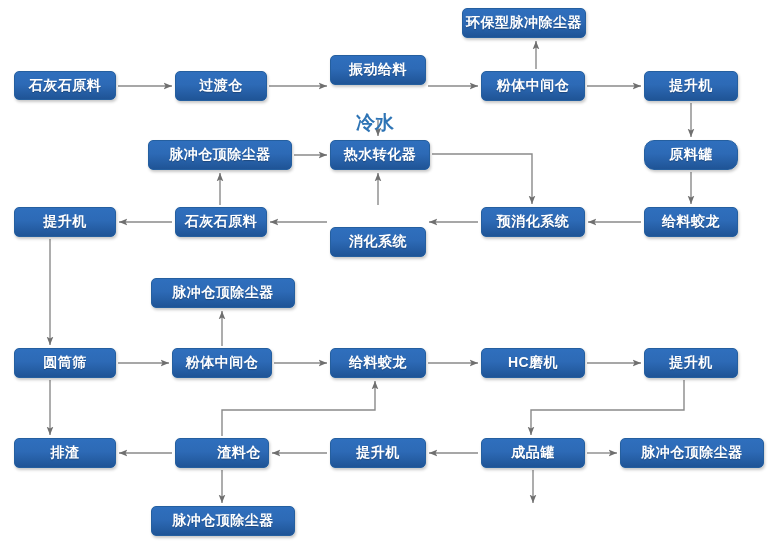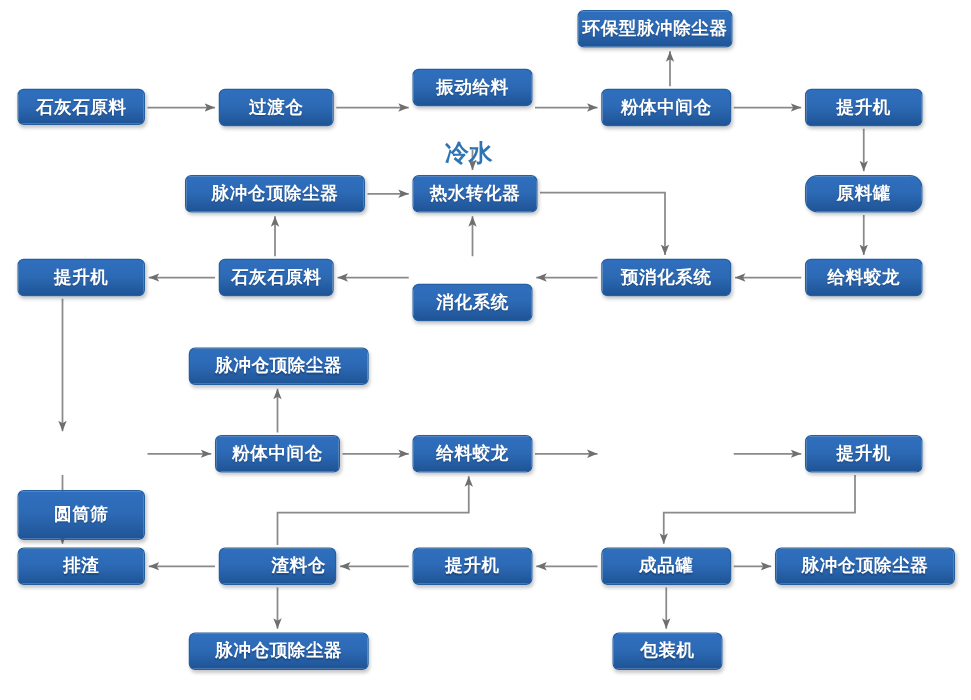--- a/index.html
+++ b/index.html
@@ -121,27 +121,27 @@
   <div class="node" style="left:462px; top:8px; width:124px; height:30px;">环保型脉冲除尘器</div>
   <div class="node" style="left:148px; top:140px; width:144px; height:30px;">脉冲仓顶除尘器</div>
   <div class="node" style="left:330px; top:140px; width:100px; height:30px;">热水转化器</div>
   <div class="node" style="left:644px; top:140px; width:94px; height:30px;border-radius:10px;">原料罐</div>
   <div class="node" style="left:14px; top:207px; width:102px; height:30px;">提升机</div>
   <div class="node" style="left:175px; top:207px; width:92px; height:30px;">石灰石原料</div>
   <div class="node" style="left:330px; top:207px; width:96px; height:30px;margin-top:20px;">消化系统</div>
   <div class="node" style="left:481px; top:207px; width:104px; height:30px;">预消化系统</div>
   <div class="node" style="left:644px; top:207px; width:94px; height:30px;">给料蛟龙</div>
   <div class="node" style="left:151px; top:278px; width:144px; height:30px;">脉冲仓顶除尘器</div>
-  <div class="node" style="left:14px; top:348px; width:102px; height:40px;margin-top:44px;">圆筒筛</div>
+  <div class="node" style="left:14px; top:348px; width:102px; height:30px;">圆筒筛</div>
   <div class="node" style="left:172px; top:348px; width:100px; height:30px;">粉体中间仓</div>
   <div class="node" style="left:330px; top:348px; width:96px; height:30px;">给料蛟龙</div>
+  <div class="node" style="left:481px; top:348px; width:104px; height:30px;">HC磨机</div>
   <div class="node" style="left:644px; top:348px; width:94px; height:30px;">提升机</div>
   <div class="node" style="left:14px; top:438px; width:102px; height:30px;">排渣</div>
   <div class="node" style="left:175px; top:438px; width:94px; height:30px;padding-left:34px;">渣料仓</div>
   <div class="node" style="left:330px; top:438px; width:96px; height:30px;">提升机</div>
   <div class="node" style="left:481px; top:438px; width:104px; height:30px;">成品罐</div>
   <div class="node" style="left:620px; top:438px; width:144px; height:30px;">脉冲仓顶除尘器</div>
   <div class="node" style="left:151px; top:506px; width:144px; height:30px;">脉冲仓顶除尘器</div>
-  <div class="node" style="left:490px; top:506px; width:88px; height:30px;">包装机</div>
 
   <div class="note-label" style="left:356px; top:110px;">冷水</div>
 
 </div>
 
 </body></html>

